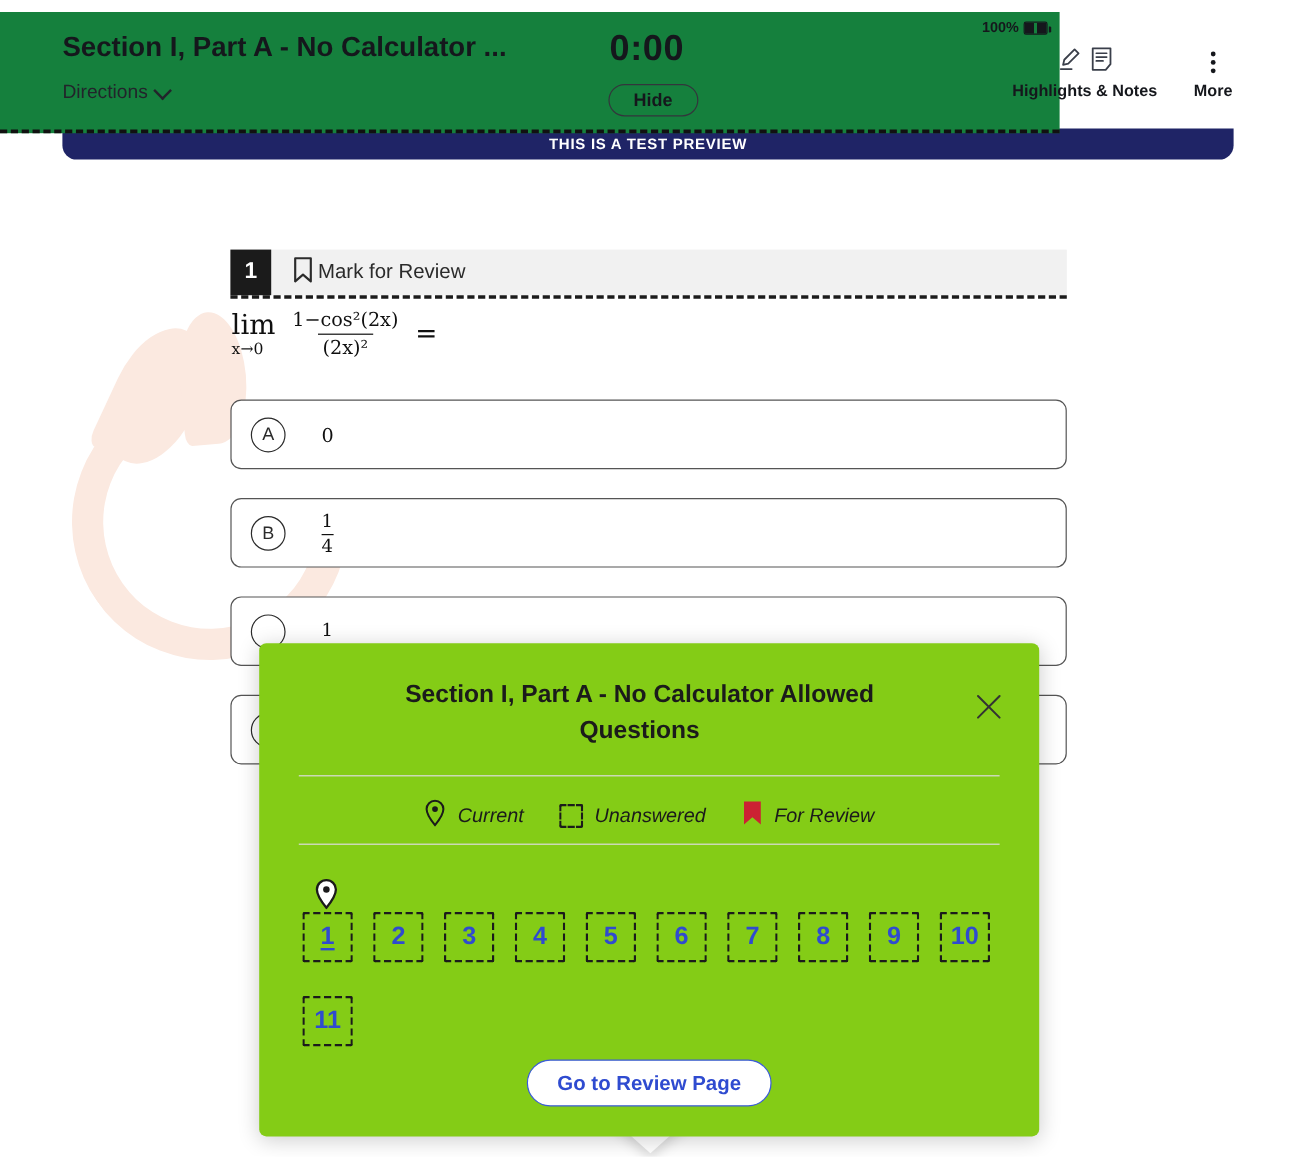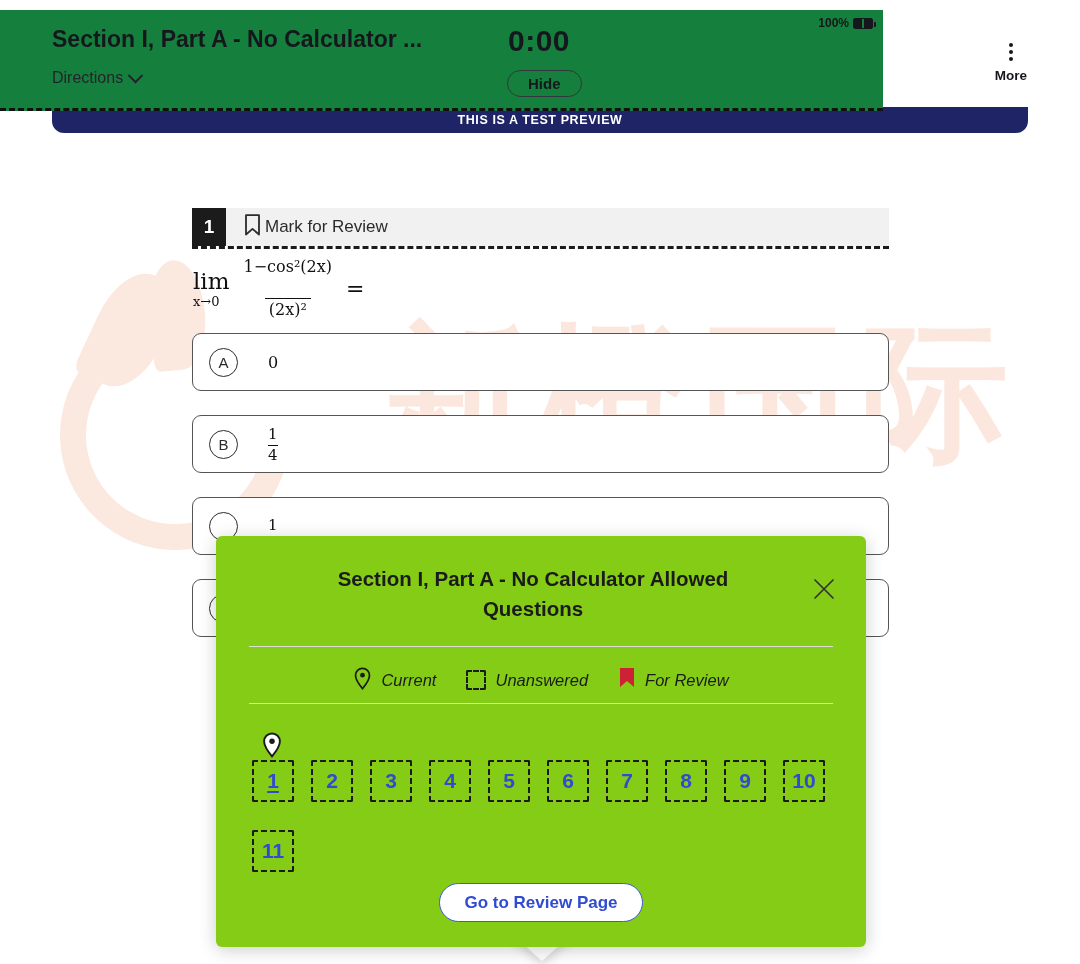--- a/index.html
+++ b/index.html
@@ -126,21 +126,21 @@
   .q-formula {
     position:absolute; left:193px; top:118px;
     font-family:"DejaVu Serif", serif; color:#101010;
   }
 
   
   .limblk { display:inline-flex; align-items:center; gap:10px; font-size:22px; }
   .lim { display:inline-flex; flex-direction:column; align-items:flex-start; line-height:1; }
   .lim .l1 { font-size:23px; }
   .lim .l2 { font-size:13px; margin-top:2px; }
-  .frac { display:inline-flex; flex-direction:column; align-items:center; line-height:1.15;gap:20px; }
+  .frac { display:inline-flex; flex-direction:column; align-items:center; line-height:1.15; }
   .frac .num { font-size:16px; padding:0 4px 2px; }
   .frac .den { font-size:16px; padding:2px 4px 0; border-top:1.4px solid #101010; }
   .eq { font-size:22px; }
 
   
   .opt {
     position:absolute; left:192px; width:697px; height:58px;
     border:1.3px solid #555; border-radius:9px; background:#fff;
     display:flex; align-items:center; padding-left:16px; cursor:pointer;
   }
@@ -214,21 +214,20 @@
 </style>
 </head>
 <body>
 
 <div id="root">
 
   <div class="watermark">
     <div class="wm-circle"></div>
     <div class="wm-leaf"></div>
     <div class="wm-leaf2"></div>
-    <div class="wm-cn">新橙国际</div>
     <div class="wm-en">New Achievements</div>
   </div>
 
   <div class="qwrap">
 
     <div class="q-header">
       <div class="q-num">1</div>
       <div class="q-mark">
         <span>
           <svg width="17" height="22" viewBox="0 0 17 22">
@@ -303,20 +302,37 @@
     </div>
 
     <div class="hdr-timer">0:00</div>
     <div class="hdr-hide">Hide</div>
 
     <div class="hdr-battery">
       <span>100%</span>
       <span class="bat-icon"></span>
     </div>
 
+    <div class="hdr-tool hl-notes">
+      <span class="icon-row">
+        <span>
+          <svg width="20" height="21" viewBox="0 0 20 21">
+            <path d="M14.5 2.2l3.3 3.3-8.6 8.6-4.3 1 1-4.3z" fill="none" stroke="#3a3f4a" stroke-width="1.5" stroke-linejoin="round"></path>
+            <path d="M3 18.6h9" stroke="#3a3f4a" stroke-width="1.6" stroke-linecap="round"></path>
+          </svg>
+        </span>
+        <span>
+          <svg width="18" height="21" viewBox="0 0 18 21">
+            <path d="M1.6 1.3h14.8v13.2l-4 4.7H1.6z" fill="none" stroke="#3a3f4a" stroke-width="1.5" stroke-linejoin="round"></path>
+            <path d="M4.6 5.4h8.6M4.6 8.6h8.6M4.6 11.8h5.6" stroke="#3a3f4a" stroke-width="1.4" stroke-linecap="round"></path>
+          </svg>
+        </span>
+      </span>
+      <span class="lbl">Highlights &amp; Notes</span>
+    </div>
 
     <div class="hdr-tool more-btn">
       <span class="dots">
           <i></i>
           <i></i>
           <i></i>
         </span>
       <span class="lbl">More</span>
     </div>
   </div>

